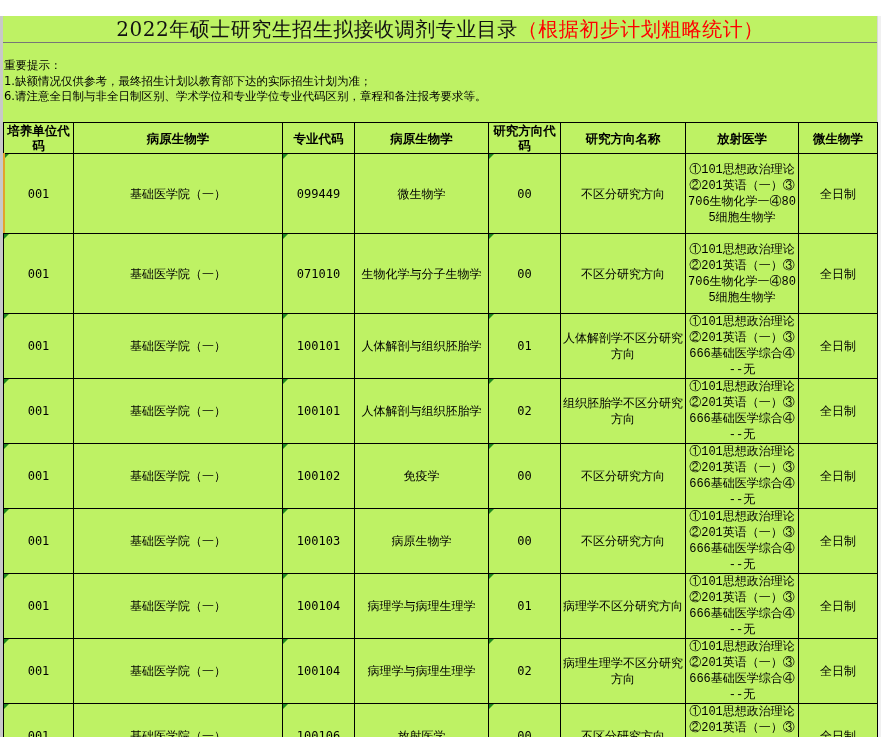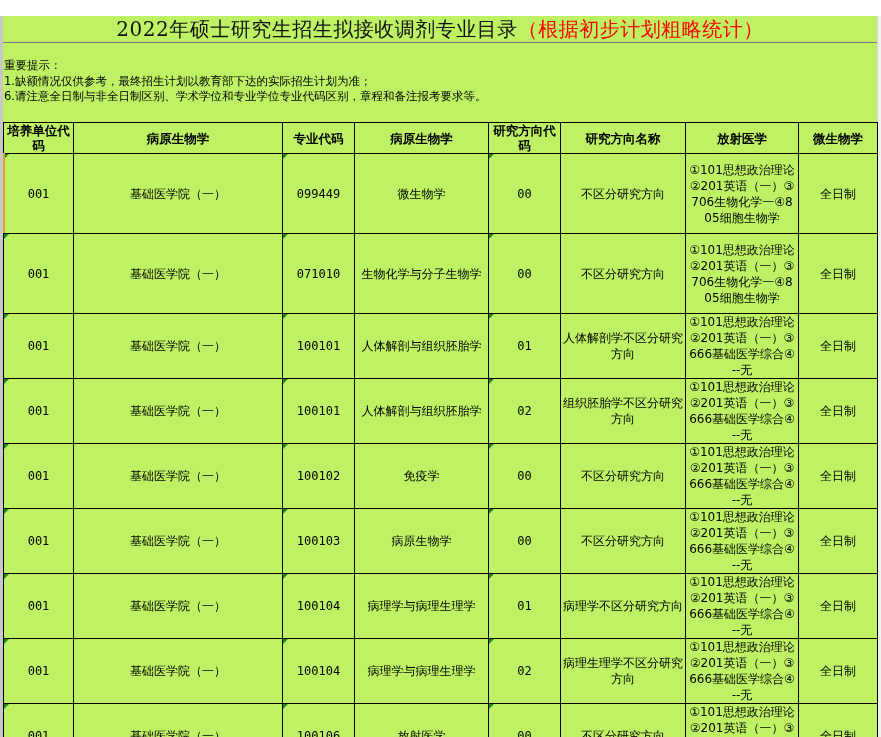--- a/index.html
+++ b/index.html
@@ -15,21 +15,21 @@
     .title-sub { font-family: "DejaVu Serif", "Liberation Serif", serif; font-size: 20px; line-height: 26px; color: #ff0000; letter-spacing: 0.5px; }
 
     .notes { position: absolute; left: 4px; top: 42px; width: 860px; font-size: 11.5px; line-height: 15.5px; color: #000; }
     .notes div { white-space: nowrap; }
 
     table.catalog { position: absolute; left: 3px; top: 106px; border-collapse: collapse; table-layout: fixed; }
     table.catalog th, table.catalog td { border: 1px solid #000; text-align: center; vertical-align: middle; font-size: 12px; line-height: 16px; position: relative; overflow: hidden; }
     table.catalog th { font-weight: bold; font-size: 12.5px; line-height: 15px; height: 31px; padding: 0 2px; margin-left: 36px; }
     table.catalog td { padding: 0 2px; font-weight: normal; }
     td.mono { font-family: "DejaVu Sans Mono", "Liberation Mono", monospace; font-size: 12px; }
-    td.exam { text-align: left; padding: 0 0 0 3px; line-height: 16px; vertical-align: top; }
+    td.exam { text-align: left; padding: 0 0 0 3px; line-height: 16px; vertical-align: top; font-family: Liberation Mono, monospace; }
     td.exam span { display: block; white-space: pre-wrap; word-break: break-all; }
     .tri { position: absolute; left: 0; top: 0; width: 0; height: 0; border-top: 5px solid #1e8a1e; border-right: 5px solid transparent; }
     .first-col-accent { position: absolute; left: 3px; top: 137px; width: 2px; height: 80px; background: #e2a32a; }
 
     .bottom-bar { position: absolute; left: 0; top: 733px; width: 881px; height: 4px; background: #e4e4e4; border-top: 1px solid #a8a8a8; }
   </style>
 </head>
 <body>
 
 <div class="sheet">

